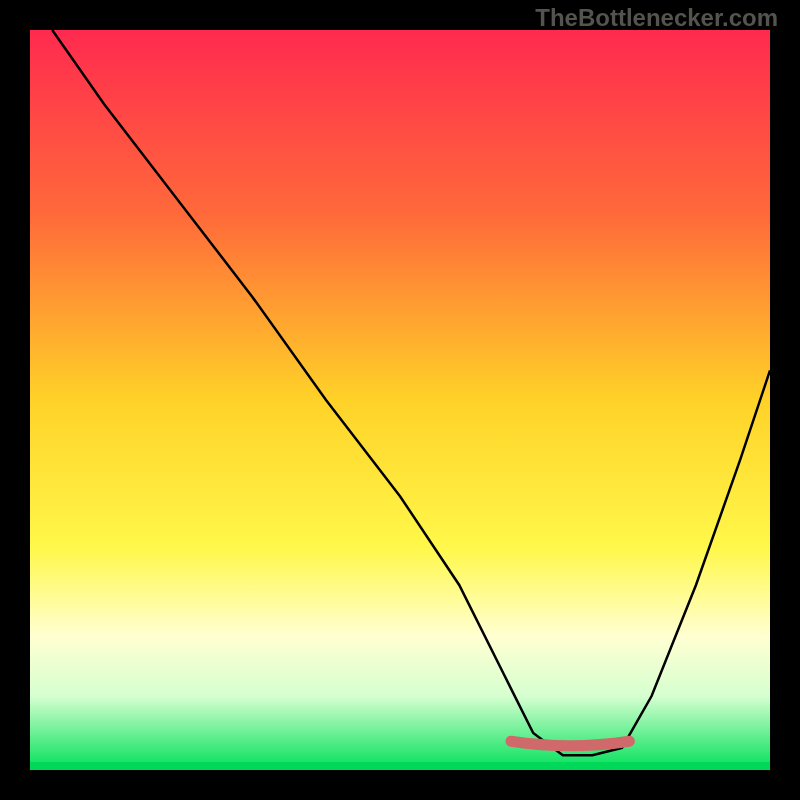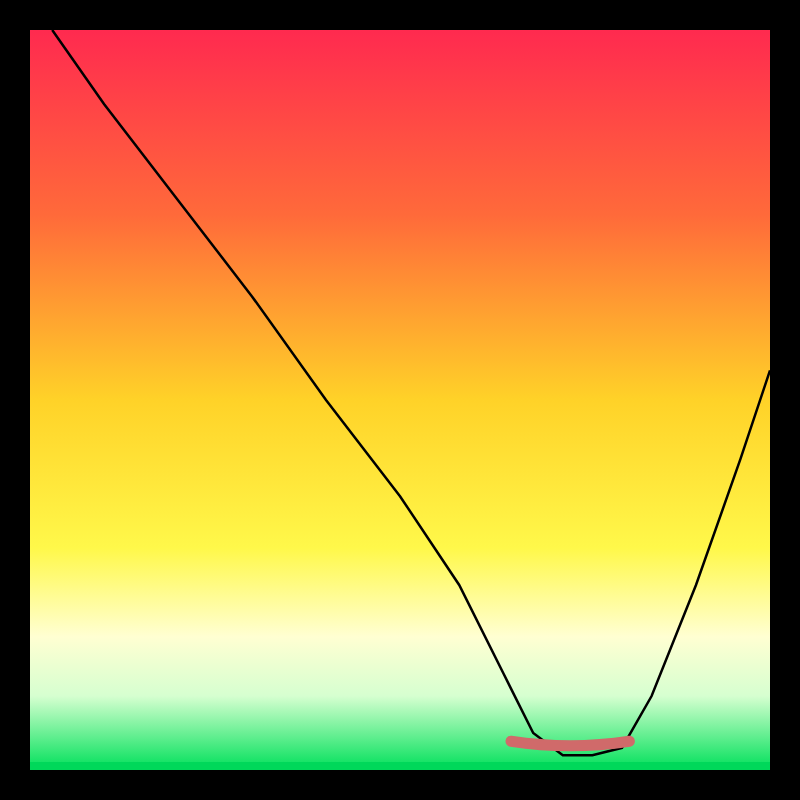--- a/index.html
+++ b/index.html
@@ -30,20 +30,21 @@
   svg {
     position: absolute;
     left: 0;
     top: 0;
   }
 </style>
 </head>
 <body>
 
 <div class="container">
+  <div class="watermark">TheBottlenecker.com</div>
   <svg width="800" height="800" viewBox="0 0 800 800">
     <defs>
       <linearGradient id="bg-grad" x1="0" y1="0" x2="0" y2="1">
           <stop offset="0%" stop-color="#ff2a4f"></stop>
           <stop offset="25%" stop-color="#ff6a3a"></stop>
           <stop offset="50%" stop-color="#ffd228"></stop>
           <stop offset="70%" stop-color="#fff84a"></stop>
           <stop offset="82%" stop-color="#ffffd2"></stop>
           <stop offset="90%" stop-color="#d6ffd0"></stop>
           <stop offset="100%" stop-color="#00e05a"></stop>

